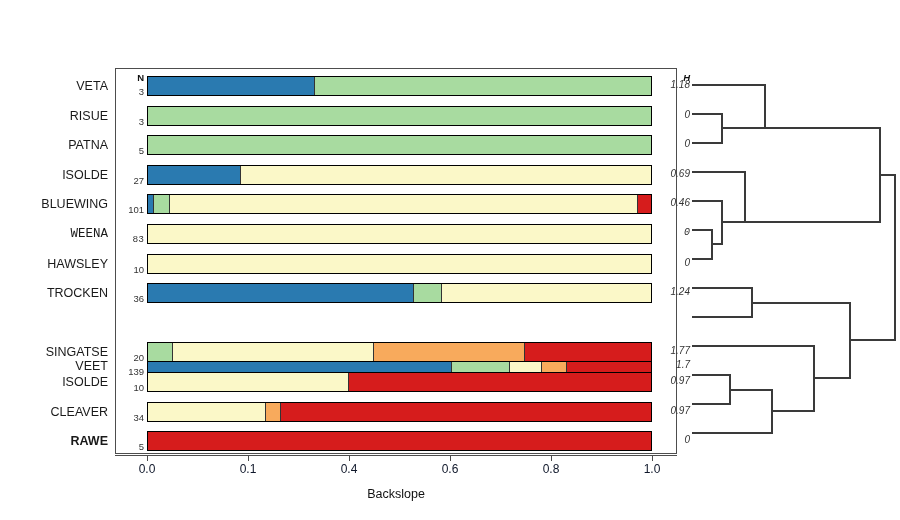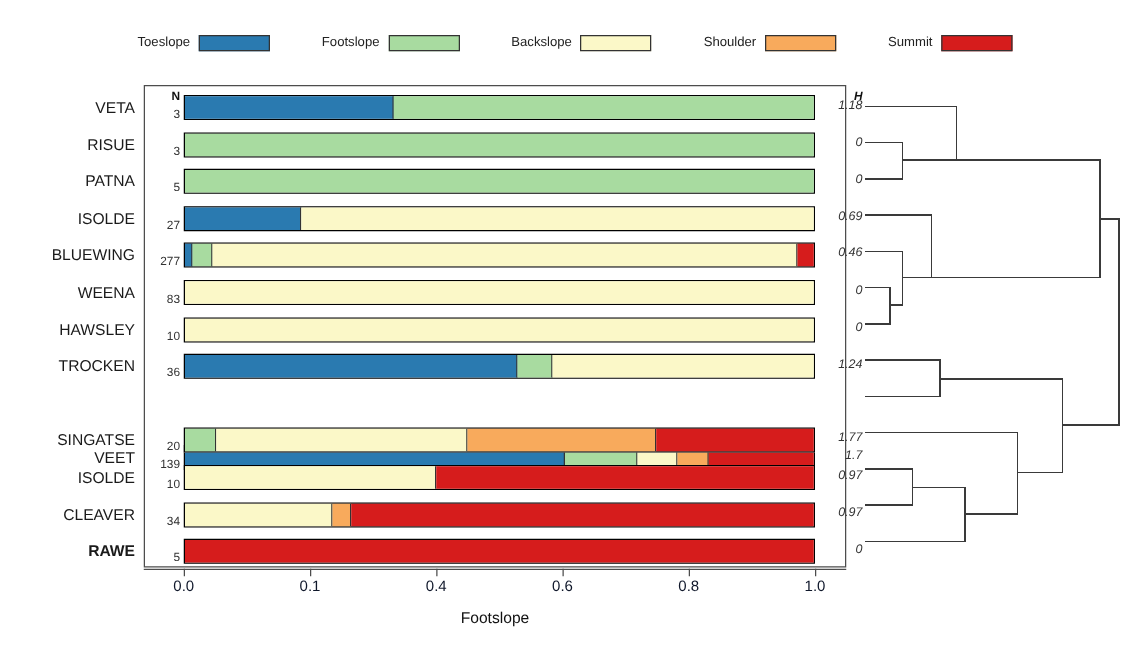--- a/index.html
+++ b/index.html
@@ -104,42 +104,20 @@
   
   .dendro{position:absolute;left:690px;top:60px;width:210px;height:400px;}
   .dendro svg{display:block;}
 </style>
 </head>
 <body>
 
 <div id="root">
 
 
-  <div class="legend" id="legend">
-      <div class="legend-item">
-        <span class="legend-label">Toeslope</span>
-        <span class="legend-swatch" style="background: rgb(42, 122, 176);"></span>
-      </div>
-      <div class="legend-item">
-        <span class="legend-label">Footslope</span>
-        <span class="legend-swatch" style="background: rgb(168, 219, 160);"></span>
-      </div>
-      <div class="legend-item">
-        <span class="legend-label">Backslope</span>
-        <span class="legend-swatch" style="background: rgb(251, 248, 200);"></span>
-      </div>
-      <div class="legend-item">
-        <span class="legend-label">Shoulder</span>
-        <span class="legend-swatch" style="background: rgb(248, 170, 92);"></span>
-      </div>
-      <div class="legend-item">
-        <span class="legend-label">Summit</span>
-        <span class="legend-swatch" style="background: rgb(214, 28, 28);"></span>
-      </div>
-    </div>
 
   <div class="plot-frame"></div>
 
   <div class="colhdr n">N</div>
   <div class="colhdr h">H</div>
 
   <div id="rows">
       <div class="row" style="top: 71px;">
         <div class="ylabel">VETA</div>
         <div class="ncell">3</div>
@@ -169,30 +147,30 @@
         <div class="ylabel">ISOLDE</div>
         <div class="ncell">27</div>
         <div class="barwrap">
           <div class="seg" style="width: 18.5%; background: rgb(42, 122, 176);"></div>
           <div class="seg" style="width: 81.5%; background: rgb(251, 248, 200);"></div>
         </div>
         <div class="hcell">0.69</div>
       </div>
       <div class="row" style="top: 189.4px;">
         <div class="ylabel">BLUEWING</div>
-        <div class="ncell">277</div>
+        <div class="ncell">101</div>
         <div class="barwrap">
           <div class="seg" style="width: 1.2%; background: rgb(42, 122, 176);"></div>
           <div class="seg" style="width: 3.1%; background: rgb(168, 219, 160);"></div>
           <div class="seg" style="width: 93.2%; background: rgb(251, 248, 200);"></div>
           <div class="seg" style="width: 2.5%; background: rgb(214, 28, 28);"></div>
         </div>
         <div class="hcell">0.46</div>
       </div>
-      <div class="row" style="top: 219px;">
+      <div class="row" style="top: 219px; font-family: Liberation Mono, monospace;">
         <div class="ylabel">WEENA</div>
         <div class="ncell">83</div>
         <div class="barwrap">
           <div class="seg" style="width: 100%; background: rgb(251, 248, 200);"></div>
         </div>
         <div class="hcell">0</div>
       </div>
       <div class="row" style="top: 248.6px;">
         <div class="ylabel">HAWSLEY</div>
         <div class="ncell">10</div>
@@ -271,21 +249,21 @@
       <div class="ticklabel" style="left: 248px;">0.1</div>
       <div class="tick" style="left: 349px;"></div>
       <div class="ticklabel" style="left: 349px;">0.4</div>
       <div class="tick" style="left: 450px;"></div>
       <div class="ticklabel" style="left: 450px;">0.6</div>
       <div class="tick" style="left: 551px;"></div>
       <div class="ticklabel" style="left: 551px;">0.8</div>
       <div class="tick" style="left: 652px;"></div>
       <div class="ticklabel" style="left: 652px;">1.0</div>
     </div>
-  <div class="xtitle">Footslope</div>
+  <div class="xtitle">Backslope</div>
 
   <div class="dendro">
     <svg width="210" height="400" viewBox="0 0 210 400">
       <g fill="none" stroke="#3a3a3a" stroke-width="1.2" shape-rendering="crispEdges">
 
         <path d="M2,54 H32 V83 H2"></path>
 
         <path d="M2,25 H75 V68 H32"></path>
 
         <path d="M2,170 H22 V199 H2"></path>

